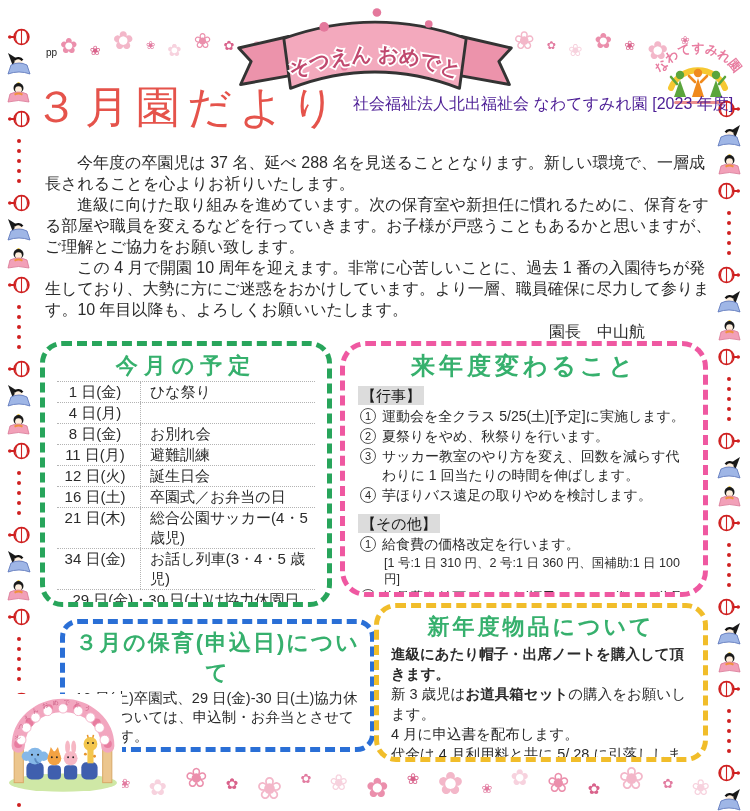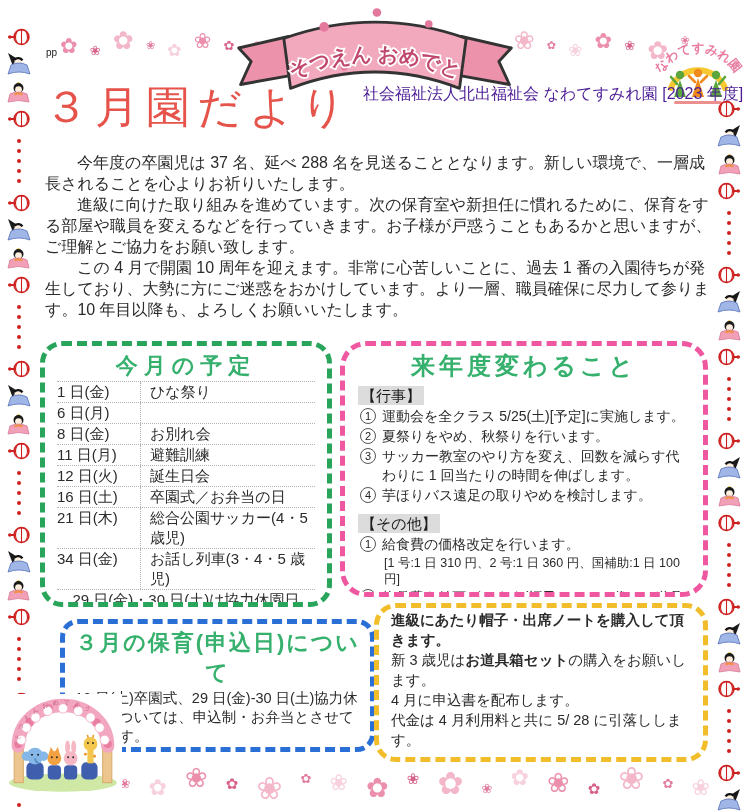--- a/index.html
+++ b/index.html
@@ -9,36 +9,36 @@
 
   
   #garland-top{left:60px;top:20px;width:630px;height:46px;display:flex;justify-content:space-between;align-items:center;z-index:1}
   #garland-bottom{left:4px;top:756px;width:706px;height:50px;display:flex;justify-content:space-between;align-items:center;z-index:1}
   .flower{line-height:1;display:inline-block}
 
   #ribbon{left:224px;top:0;width:302px;height:96px;z-index:3}
   #logo{left:650px;top:32px;width:96px;height:80px;z-index:2}
   #corner-text{left:46px;top:47px;font-size:10px;z-index:2;color:#222}
 
-  #title-row{left:44px;top:84px;width:678px;display:flex;align-items:flex-start;z-index:2}
+  #title-row{left:34px;top:84px;width:678px;display:flex;align-items:center;z-index:2}
   #page-title{font-size:44px;color:#e5534b;letter-spacing:7px;line-height:1.05;white-space:nowrap;font-weight:normal;margin:0}
   #page-subtitle{font-size:16px;color:#4c1d95;margin:0 0 5px 10px;white-space:nowrap}
 
   #intro{left:45px;top:152px;width:668px;font-size:16px;line-height:21px;z-index:2}
   #intro p{margin:0;text-indent:2em}
   #signature{text-align:right;padding-right:68px;margin-top:1px}
 
   .box{position:absolute;background:#fff;z-index:2;box-sizing:border-box;overflow:hidden}
   .box h2{margin:2px 0;text-align:center;color:#36b06d;font-weight:bold}
 
   #box-schedule{left:40px;top:341px;width:292px;height:266px;border:5px dashed #28a55b;border-radius:22px;padding:3px 10px}
   #box-schedule h2{font-size:22px;letter-spacing:6px;margin-bottom:0}
   .sched-table{margin:0 2px;border-top:1px dotted #b3b3b3}
   .srow{display:flex;border-bottom:1px dotted #b3b3b3;font-size:15px;line-height:20px}
-  .srow .d{width:84px;text-align:left;padding-right:7px;border-right:1px dotted #b3b3b3;flex:0 0 auto;box-sizing:border-box}
+  .srow .d{width:84px;text-align:center;padding-right:7px;border-right:1px dotted #b3b3b3;flex:0 0 auto;box-sizing:border-box}
   .srow .e{padding-left:9px}
   .snote{text-align:center;font-size:15px;line-height:20px;border-bottom:1px dotted #b3b3b3}
 
   #box-changes{left:340px;top:341px;width:368px;height:256px;border:5px dashed #ef58a1;border-radius:26px;padding:2px 13px}
   #box-changes h2{font-size:24px;letter-spacing:4px}
   .seclabel{display:inline-block;background:#dcdcdc;padding:0 3px;font-size:15px;line-height:19px;margin:2px 0 1px;color:#1c1c1c}
   .citem{display:flex;font-size:14px;line-height:19px;margin:1px 0}
   .cnum{flex:0 0 16px;height:16px;border:1px solid #555;border-radius:50%;font-size:11px;line-height:14px;text-align:center;margin:1px 6px 0 2px;box-sizing:border-box;color:#222}
   .ctext{flex:1}
   .csub{font-size:12.5px;line-height:16px;padding-left:26px}
@@ -189,31 +189,32 @@
 
   <div class="abs" id="title-row">
     <h1 id="page-title">３月園だより</h1>
     <p id="page-subtitle">社会福祉法人北出福祉会 なわてすみれ園 [2023 年度]</p>
   </div>
 
   <div class="abs" id="intro">
     <p>今年度の卒園児は 37 名、延べ 288 名を見送ることとなります。新しい環境で、一層成長されることを心よりお祈りいたします。</p>
     <p>進級に向けた取り組みを進めています。次の保育室や新担任に慣れるために、保育をする部屋や職員を変えるなどを行っていきます。お子様が戸惑うこともあるかと思いますが、ご理解とご協力をお願い致します。</p>
     <p>この 4 月で開園 10 周年を迎えます。非常に心苦しいことに、過去 1 番の入園待ちが発生しており、大勢に方にご迷惑をおかけしています。より一層、職員確保に尽力して参ります。10 年目以降も、よろしくお願いいたします。</p>
+    <div id="signature">園長　中山航</div>
   </div>
 
   <div class="box" id="box-schedule">
     <h2>今月の予定</h2>
     <div class="sched-table">
       <div class="srow">
           <span class="d">1 日(金)</span>
           <span class="e">ひな祭り</span>
         </div>
       <div class="srow">
-          <span class="d">6 日(月)</span>
+          <span class="d">4 日(月)</span>
         </div>
       <div class="srow">
           <span class="d">8 日(金)</span>
           <span class="e">お別れ会</span>
         </div>
       <div class="srow">
           <span class="d">11 日(月)</span>
           <span class="e">避難訓練</span>
         </div>
       <div class="srow">
@@ -505,20 +506,21 @@
           <rect x="24" y="12" width="1" height="1" fill="#000"></rect>
           <rect x="24" y="15" width="1" height="1" fill="#000"></rect>
           <rect x="24" y="17" width="1" height="1" fill="#000"></rect>
           <rect x="24" y="20" width="1" height="1" fill="#000"></rect>
           <rect x="24" y="22" width="1" height="1" fill="#000"></rect>
         </svg>
     </div>
   </div>
 
   <div class="box" id="box-items">
+    <h2>新年度物品について</h2>
     <div class="ni-line bold">進級にあたり帽子・出席ノートを購入して頂きます。</div>
     <div class="ni-line"><span>新 3 歳児は</span><span class="bold">お道具箱セット</span><span>の購入をお願いします。</span></div>
     <div class="ni-line">4 月に申込書を配布します。</div>
     <div class="ni-line">代金は 4 月利用料と共に 5/ 28 に引落しします。</div>
 
   </div>
 
   <svg class="abs" id="arch" viewBox="0 0 116 96">
     <ellipse cx="58" cy="86" rx="53" ry="9" fill="#cfe8a6"></ellipse>
     <rect x="10" y="46" width="9" height="40" fill="#ecc68e" stroke="#d9a968"></rect>

